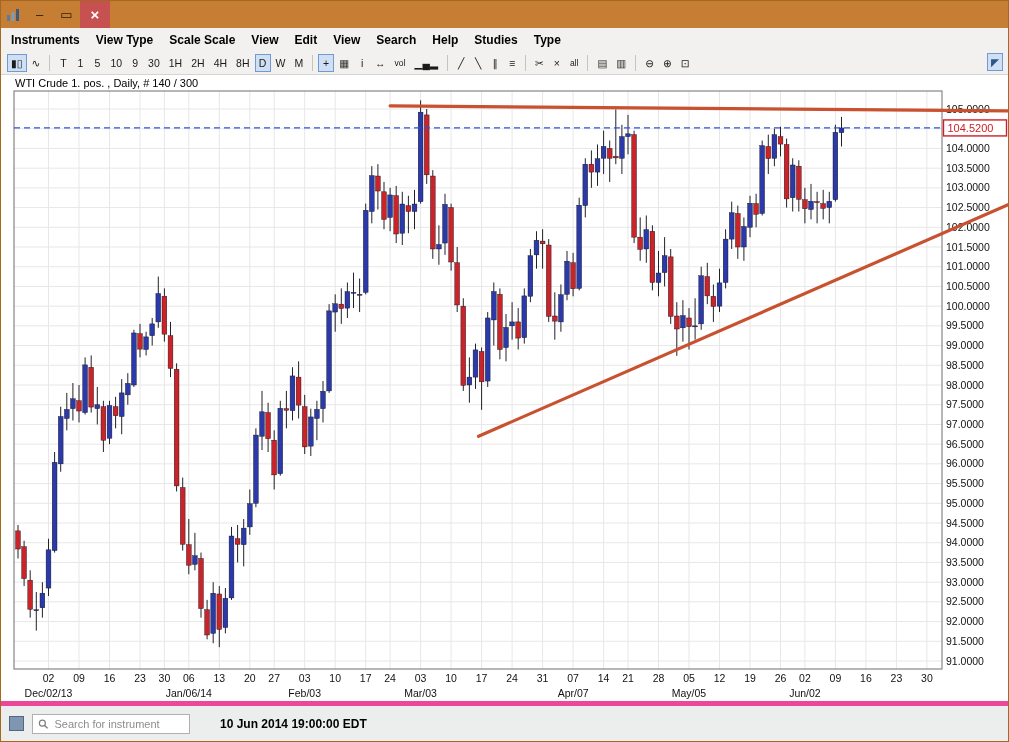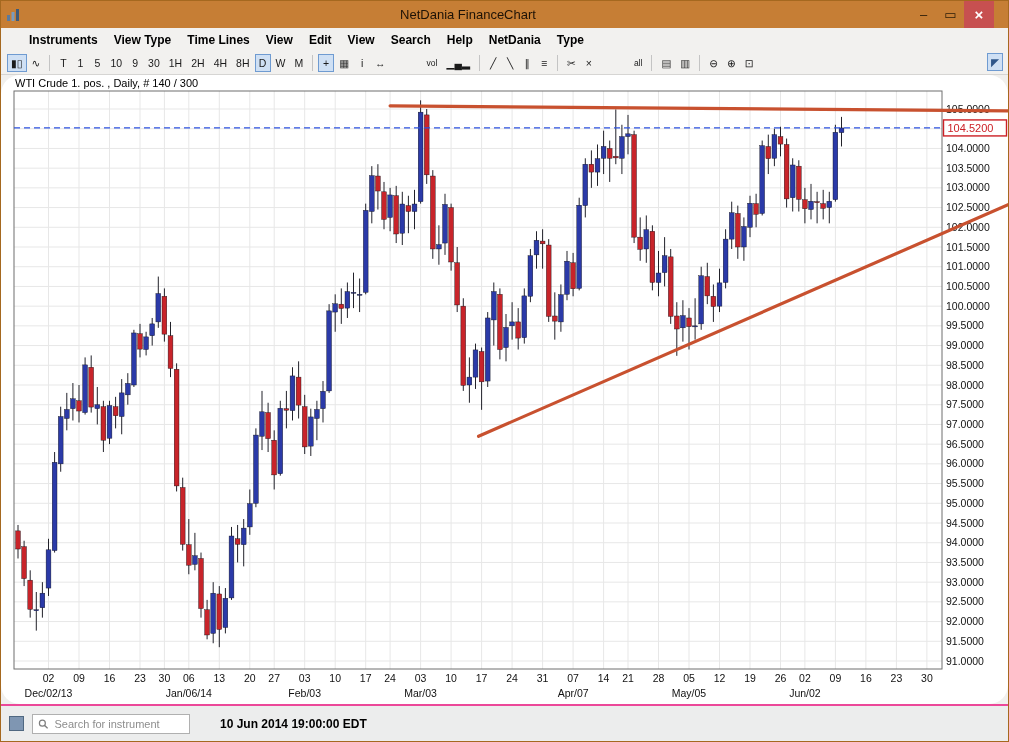--- a/index.html
+++ b/index.html
@@ -8,39 +8,39 @@
           border:1px solid #a5681f;background:#f1f0ee;}
   
   .titlebar{height:27px;background:#c67e35;display:flex;align-items:center;flex:0 0 auto;}
   .app-icon{margin:0 6px 0 5px;display:flex;align-items:center;}
   .title{flex:1;text-align:center;font-size:13px;color:#1d1206;}
   .win-controls{display:flex;align-items:stretch;height:100%;margin-right:14px;}
   .wc{border:none;width:27px;background:transparent;color:#2a1c08;font-size:13px;line-height:1;cursor:default;
       display:flex;align-items:center;justify-content:center;font-family:inherit;}
   .wc.close{background:#c75050;color:#fff;width:30px;font-size:15px;font-weight:bold;}
   
-  .menubar{height:23px;display:flex;align-items:center;padding-left:20px;background:#f2f1ef;flex:0 0 auto;text-align:right;}
+  .menubar{height:23px;display:flex;align-items:center;padding-left:2px;background:#f2f1ef;flex:0 0 auto;text-align:right;}
   .menu-item{padding:2px 8px;font-weight:bold;font-size:12px;color:#000;white-space:nowrap;}
   
   .toolbar{height:23px;display:flex;align-items:center;padding-left:6px;gap:1px;background:#f2f1ef;
            border-bottom:1px solid #d6d5d3;position:relative;flex:0 0 auto;}
   .tb-btn{height:18px;min-width:16px;padding:0 3px;font-size:10.5px;border:1px solid transparent;
           background:transparent;color:#1a1a1a;display:flex;align-items:center;justify-content:center;
           font-family:inherit;cursor:default;white-space:nowrap;}
   .tb-btn.active{background:#cfe0f4;border-color:#6f9bd1;}
-  .tb-btn.small{font-size:8.5px;margin-left:32px;}
+  .tb-btn.small{font-size:8.5px;}
   .tb-btn.right{position:absolute;right:5px;top:2px;background:#cfe0f4;border-color:#6f9bd1;color:#2f568a;}
   .tb-sep{width:1px;height:16px;background:#c4c4c4;margin:0 4px;flex:0 0 auto;}
   
-  .chart-region{flex:1;position:relative;background:#ffffff;overflow:hidden;border-radius:19px;}
+  .chart-region{flex:1;position:relative;background:#ffffff;overflow:hidden;}
   .instrument-label{position:absolute;top:2px;left:14px;font-size:11px;color:#000;z-index:2;}
   .chart-region svg{position:absolute;left:0;top:0;}
   svg text{font-family:"Liberation Sans",sans-serif;}
   
-  .statusbar{height:35px;flex:0 0 auto;background:#eceded;border-top:2px solid #ec4899;
+  .statusbar{height:35px;flex:0 0 auto;background:#eceded;border-top:5px solid #ec4899;
              display:flex;align-items:center;padding:0 8px;gap:8px;}
   .grip{width:13px;height:13px;background:#7f96b2;border:1px solid #506881;flex:0 0 auto;}
   .searchbox{display:flex;align-items:center;height:20px;width:158px;background:#fff;
              border:1px solid #b0b0b0;padding:0 5px;gap:4px;box-sizing:border-box;}
   .searchbox input{border:none;outline:none;font-size:11px;width:100%;color:#444;font-family:inherit;background:transparent;}
   .searchbox input::placeholder{color:#8d8d8d;}
   .timestamp{font-size:12px;font-weight:bold;color:#000;margin-left:22px;}
 </style>
 </head>
 <body>
@@ -48,38 +48,37 @@
 <div class="window">
 
   <div class="titlebar">
     <span class="app-icon">
       <svg width="14" height="14" viewBox="0 0 14 14">
         <rect x="1" y="7" width="3" height="6" fill="#5c7a9c"></rect>
         <rect x="5.5" y="4" width="3" height="9" fill="#7a9cbf"></rect>
         <rect x="10" y="1" width="3" height="12" fill="#3e5a78"></rect>
       </svg>
     </span>
-    <span class="title">NetDania FinanceChart</span>
     <span class="win-controls">
       <button class="wc">–</button>
       <button class="wc">▭</button>
       <button class="wc close">×</button>
     </span>
   </div>
 
   <div class="menubar" id="menubar">
       <span class="menu-item">Instruments</span>
       <span class="menu-item">View Type</span>
-      <span class="menu-item">Time Lines</span>
+      <span class="menu-item">Scale Scale</span>
       <span class="menu-item">View</span>
       <span class="menu-item">Edit</span>
       <span class="menu-item">View</span>
       <span class="menu-item">Search</span>
       <span class="menu-item">Help</span>
-      <span class="menu-item">NetDania</span>
+      <span class="menu-item">Studies</span>
       <span class="menu-item">Type</span>
     </div>
 
   <div class="toolbar" id="toolbar">
       <button class="tb-btn active">▮▯</button>
       <button class="tb-btn">∿</button>
       <div class="tb-sep"></div>
       <button class="tb-btn">T</button>
       <button class="tb-btn">1</button>
       <button class="tb-btn">5</button>

